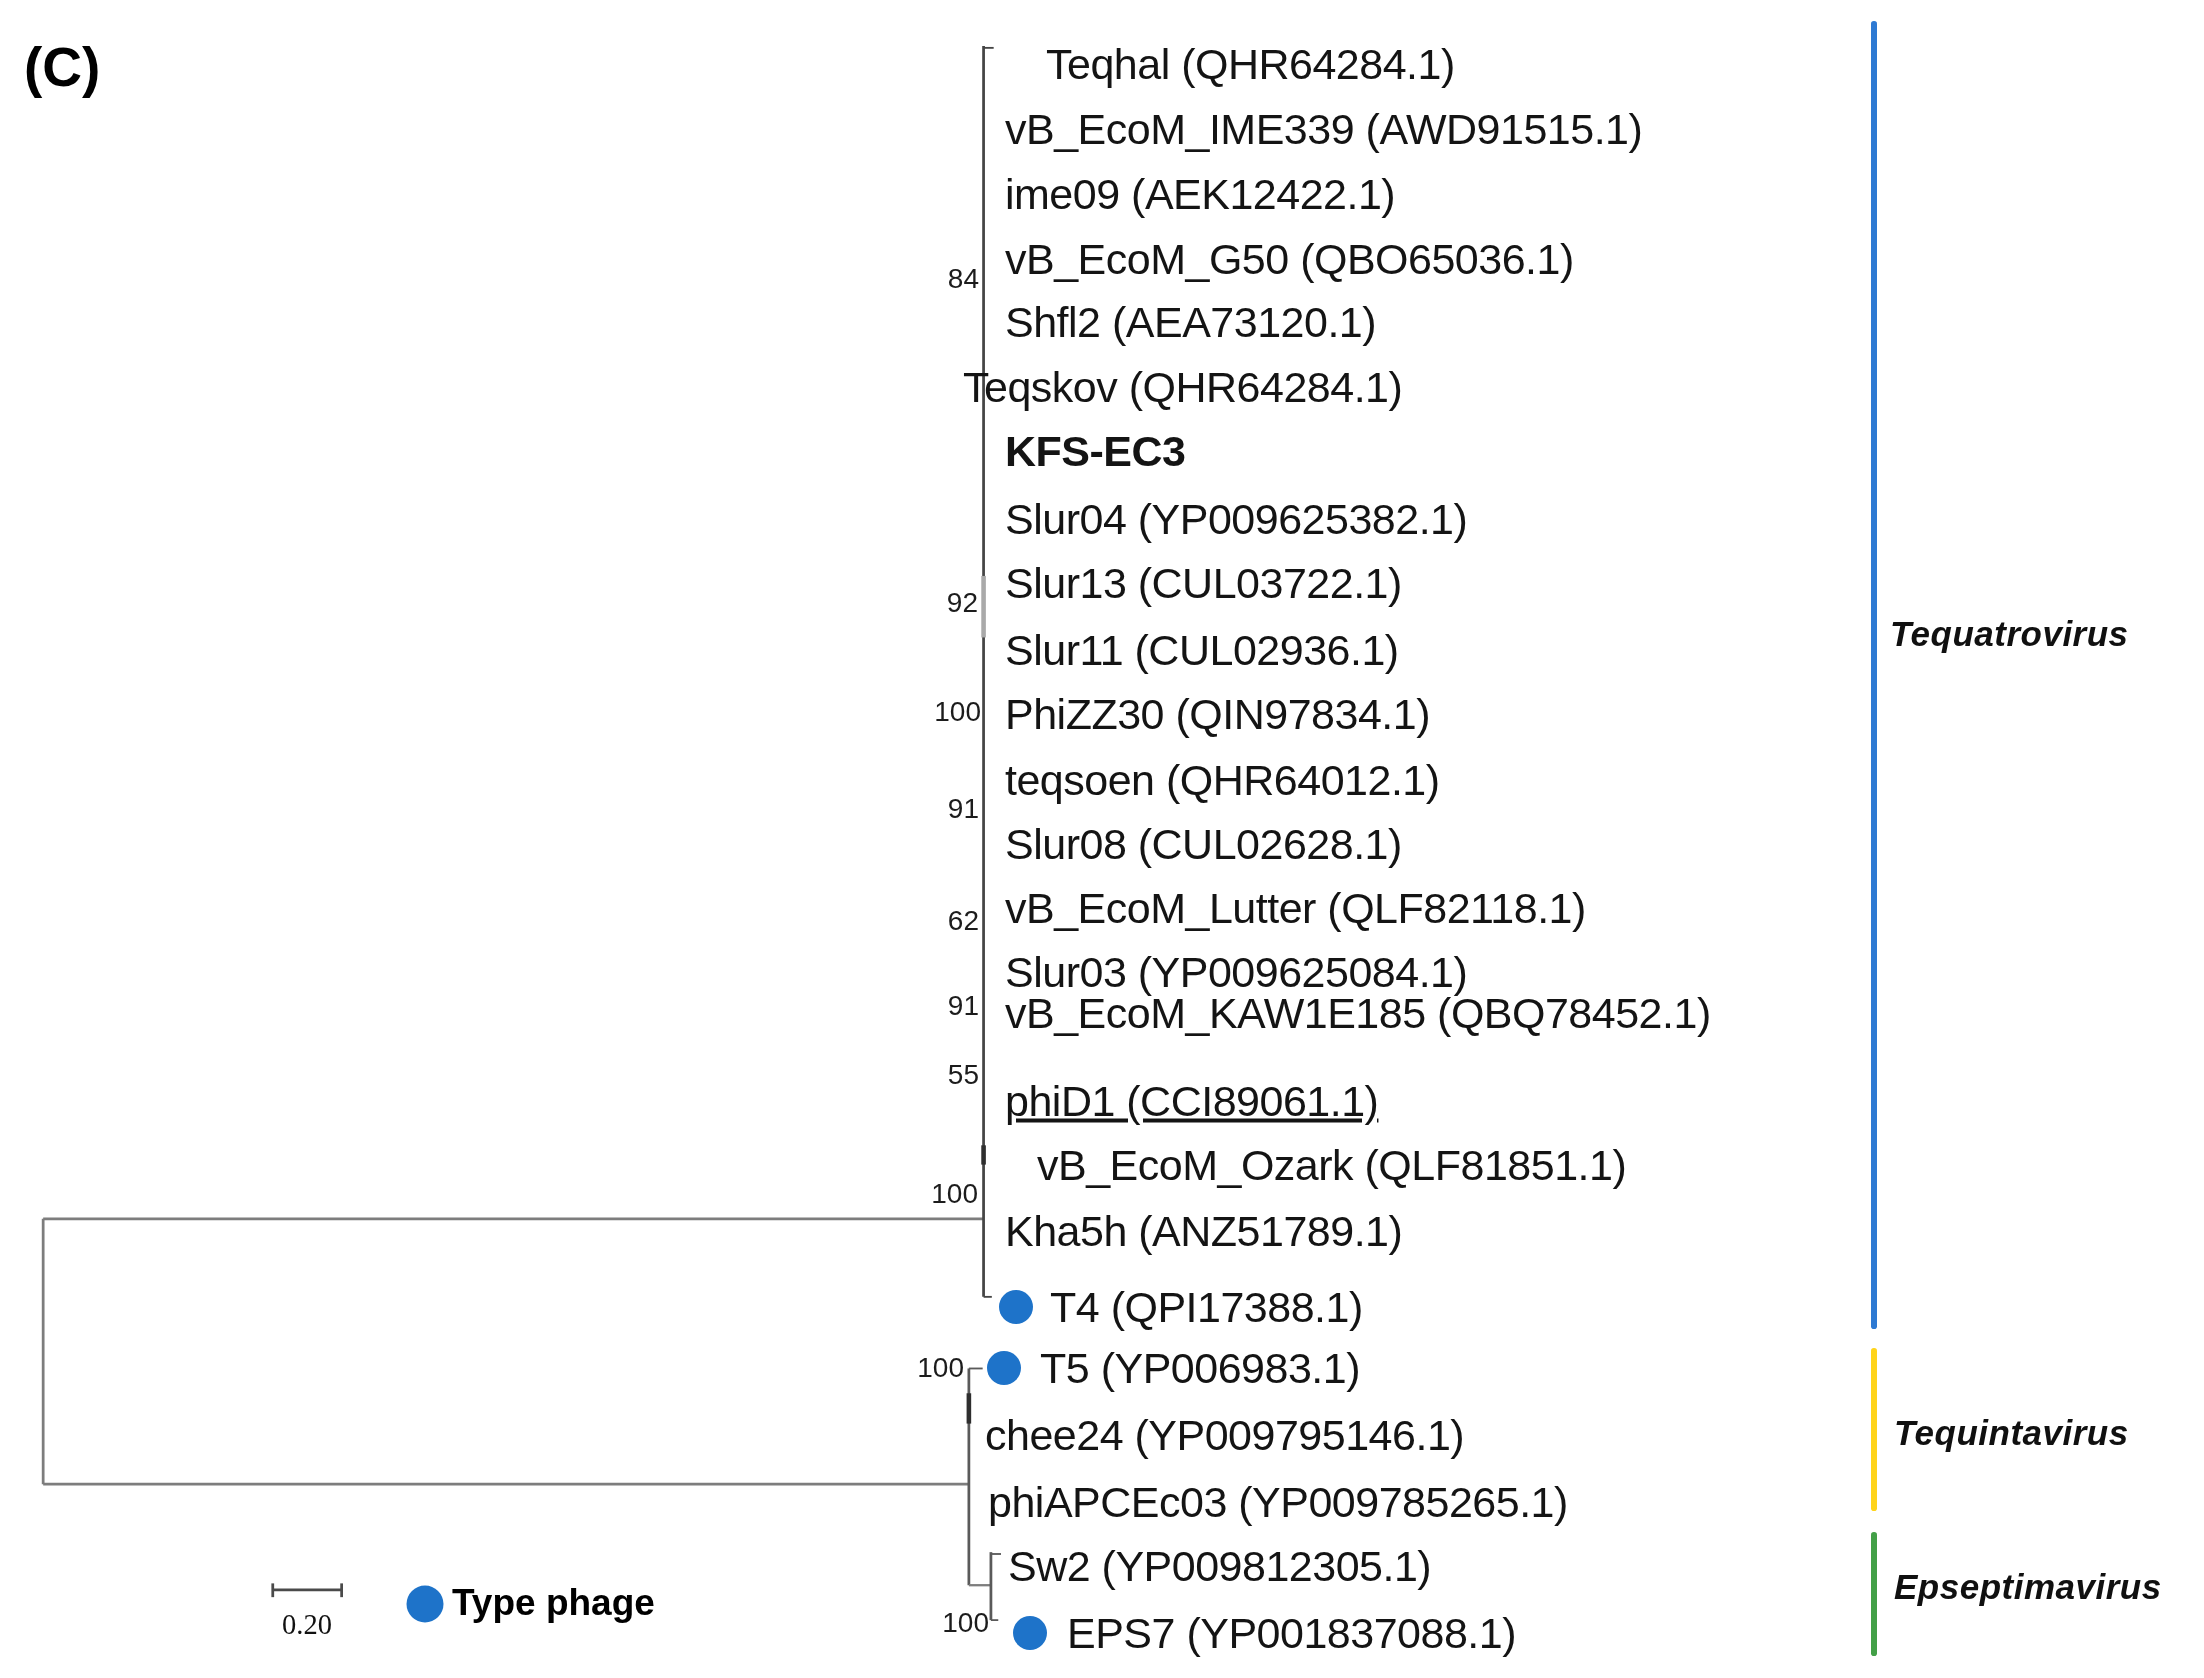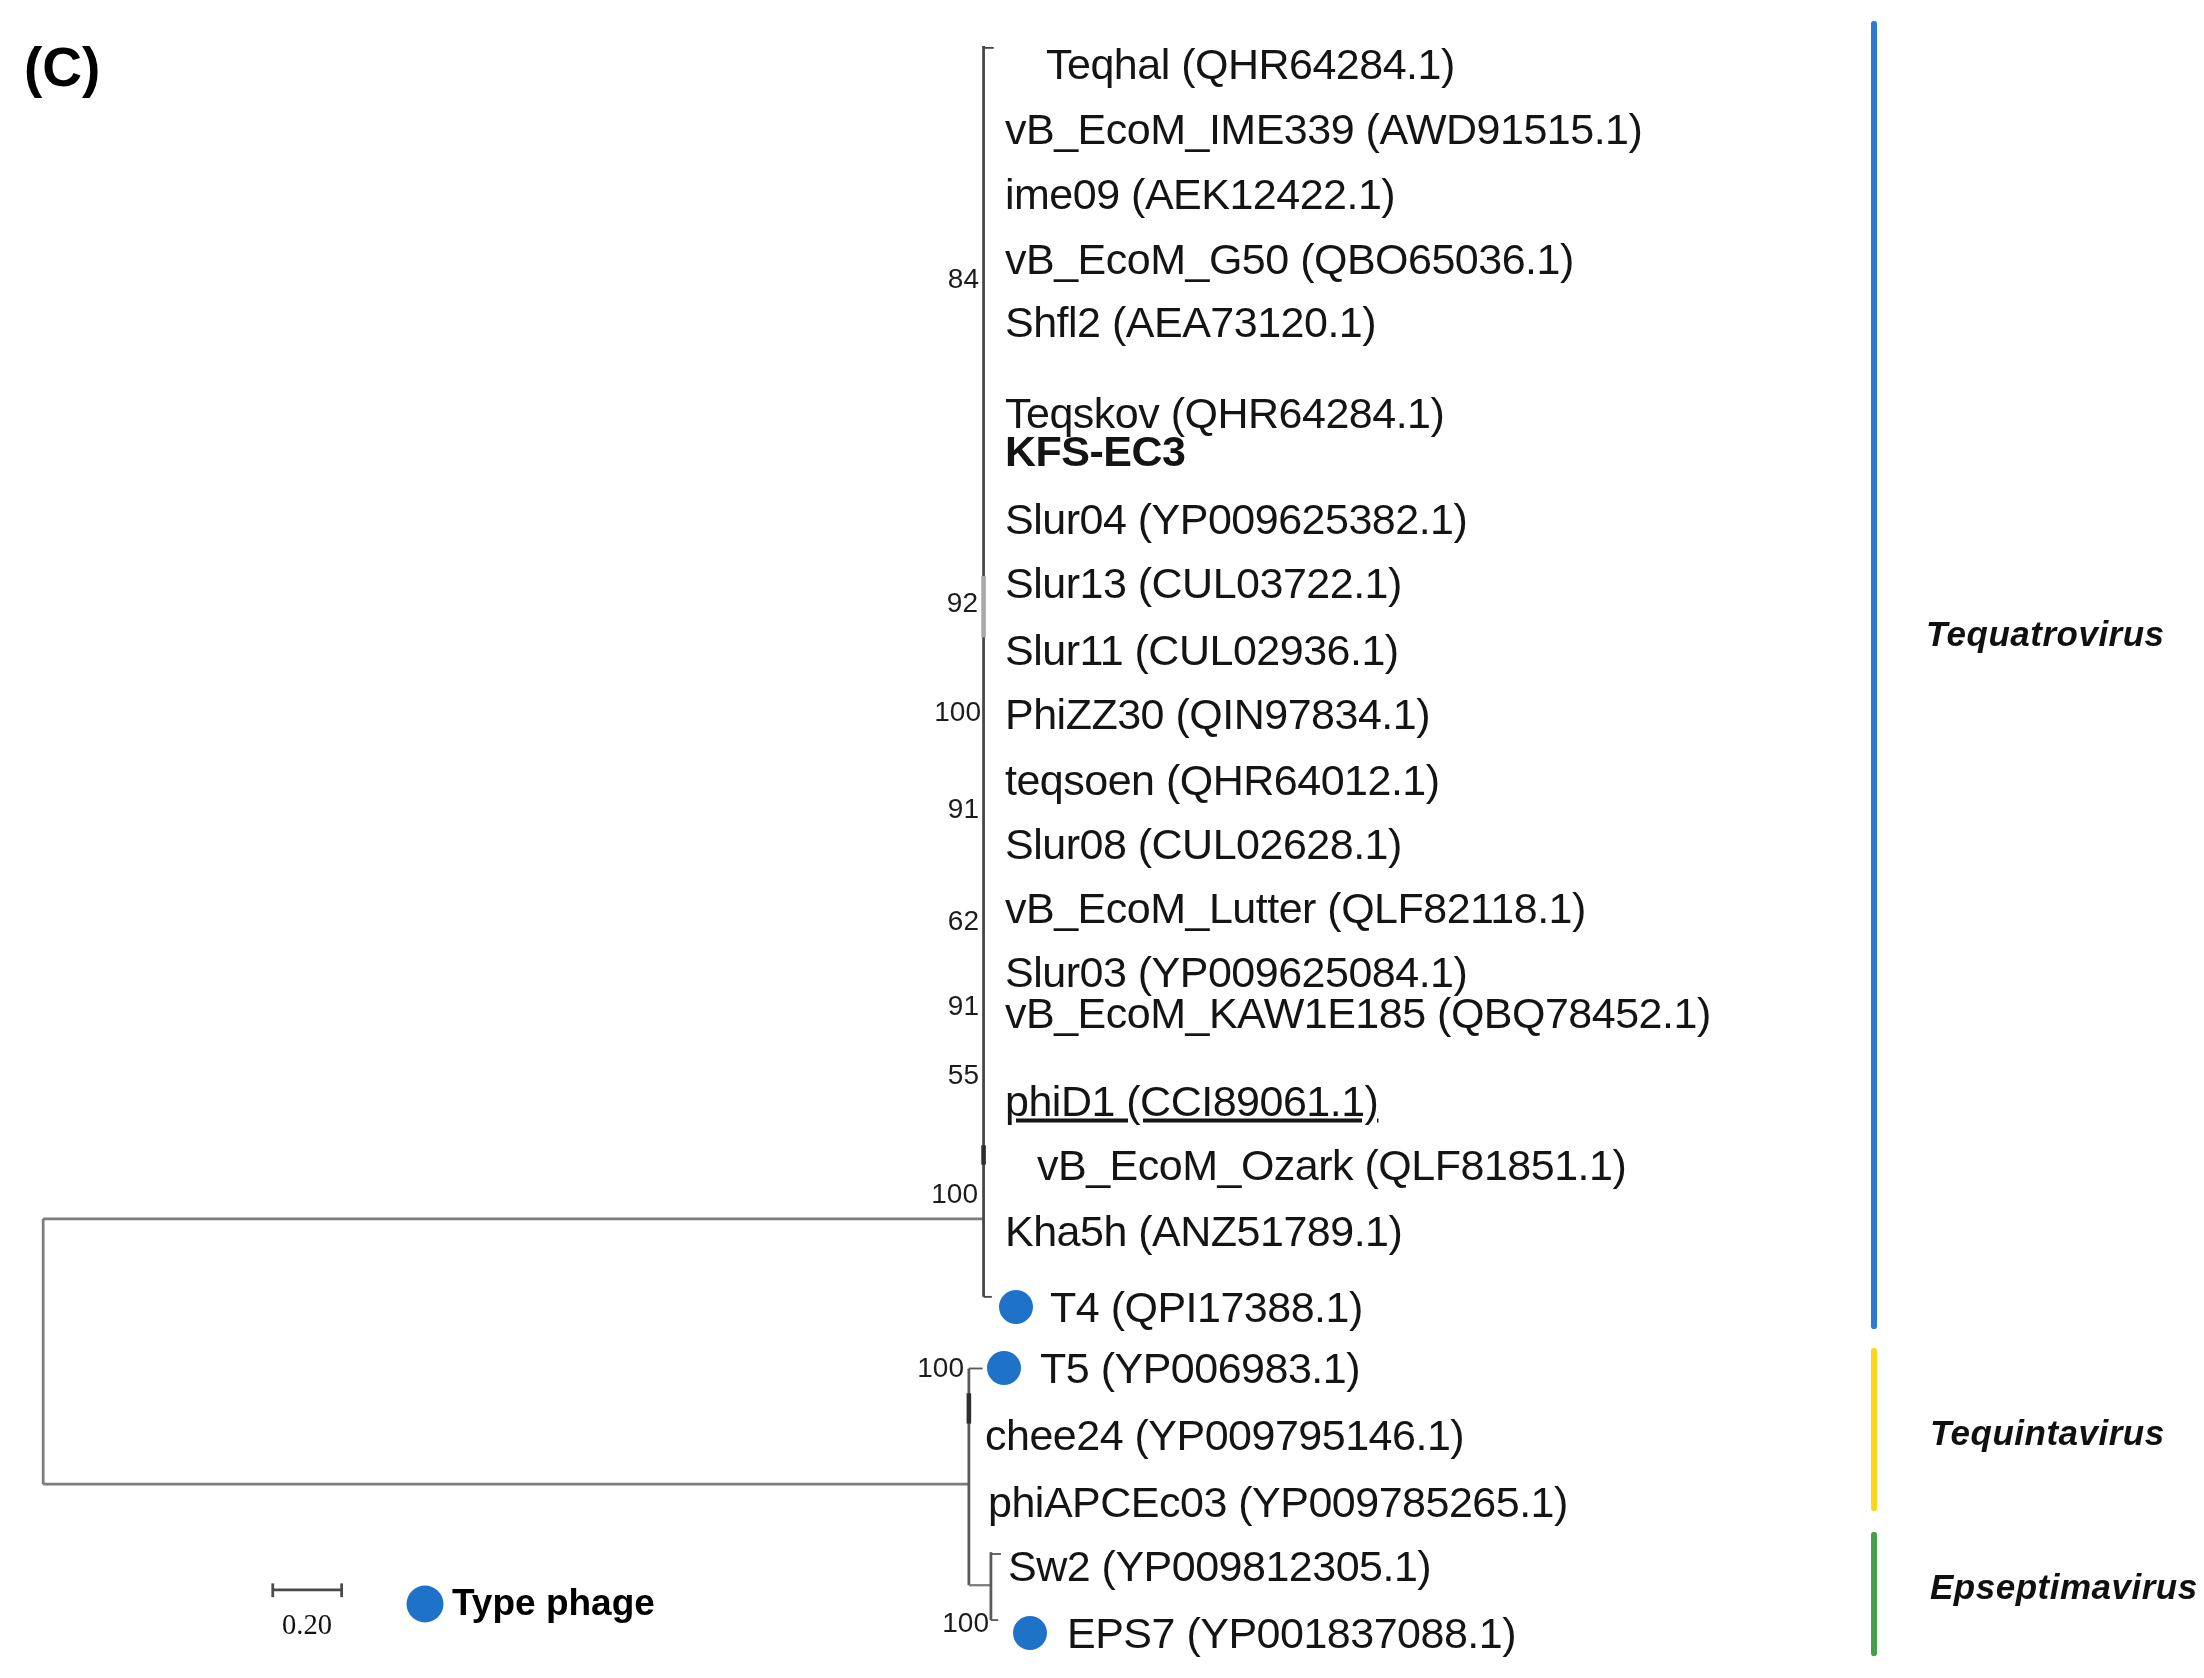--- a/index.html
+++ b/index.html
@@ -27,21 +27,21 @@
     transform:translate(-50%,-50%);
   }
   .bs{
     position:absolute;transform:translate(-100%,-50%);
     font-size:28px;line-height:1;color:#1c1c1c;white-space:nowrap;
   }
   .clade-bar{position:absolute;width:6.4px;border-radius:2.8px;}
   .clade-label{
     position:absolute;transform:translateY(-50%);
     font-style:italic;font-weight:bold;font-size:35px;color:#101010;
-    white-space:nowrap;letter-spacing:0.5px;margin-left:36px;
+    white-space:nowrap;letter-spacing:0.5px;
   }
   .scale-label{
     position:absolute;transform:translate(-50%,0);
     font-family:"Liberation Serif",serif;
     font-size:28.5px;color:#111;
   }
   .legend-dot{
     position:absolute;width:37px;height:37px;border-radius:50%;
     transform:translate(-50%,-50%);
   }
@@ -83,21 +83,21 @@
   </svg>
 
   <div class="panel-label">(C)</div>
 
   <div id="tree-layer">
       <div class="leaf" style="left: 1005px; top: 64px; margin-left: 41px;">Teqhal (QHR64284.1)</div>
       <div class="leaf" style="left: 1005px; top: 129px;">vB_EcoM_IME339 (AWD91515.1)</div>
       <div class="leaf" style="left: 1005px; top: 194px; text-align: right;">ime09 (AEK12422.1)</div>
       <div class="leaf" style="left: 1005px; top: 259px;">vB_EcoM_G50 (QBO65036.1)</div>
       <div class="leaf" style="left: 1005px; top: 322px;">Shfl2 (AEA73120.1)</div>
-      <div class="leaf" style="left: 1005px; top: 387px; margin-top: 26px;">Teqskov (QHR64284.1)</div>
+      <div class="leaf" style="left: 963px; top: 387px;">Teqskov (QHR64284.1)</div>
       <div class="leaf bold" style="left: 1005px; top: 451px;">KFS-EC3</div>
       <div class="leaf" style="left: 1005px; top: 519px;">Slur04 (YP009625382.1)</div>
       <div class="leaf" style="left: 1005px; top: 583px;">Slur13 (CUL03722.1)</div>
       <div class="leaf" style="left: 1005px; top: 650px;">Slur11 (CUL02936.1)</div>
       <div class="leaf" style="left: 1005px; top: 714px;">PhiZZ30 (QIN97834.1)</div>
       <div class="leaf" style="left: 1005px; top: 780px;">teqsoen (QHR64012.1)</div>
       <div class="leaf" style="left: 1005px; top: 844px;">Slur08 (CUL02628.1)</div>
       <div class="leaf" style="left: 1005px; top: 908px;">vB_EcoM_Lutter (QLF82118.1)</div>
       <div class="leaf" style="left: 1005px; top: 972px;">Slur03 (YP009625084.1)</div>
       <div class="leaf" style="left: 1005px; top: 989px; margin-top: 24px;">vB_EcoM_KAW1E185 (QBQ78452.1)</div>

